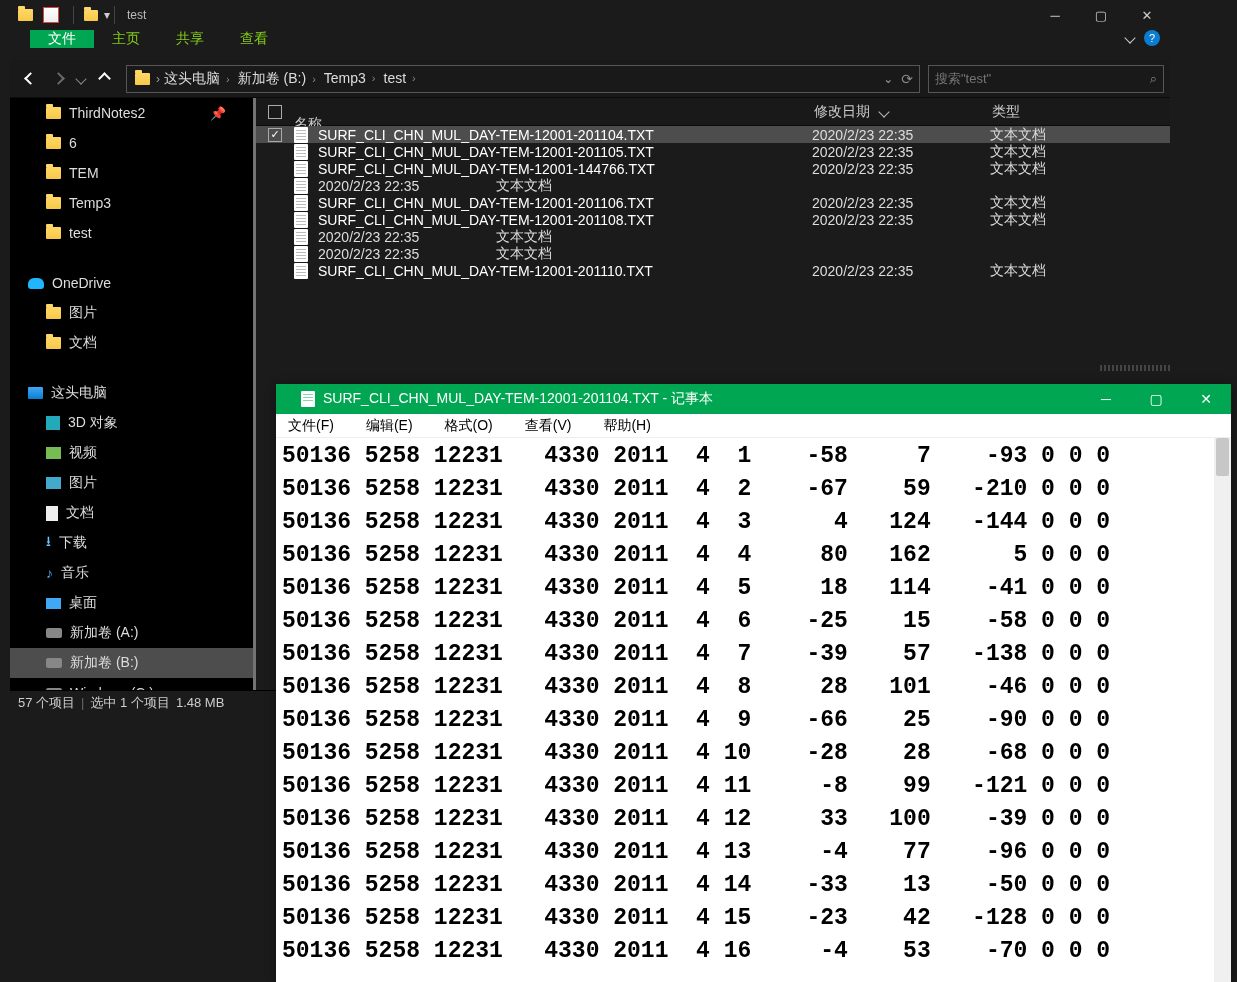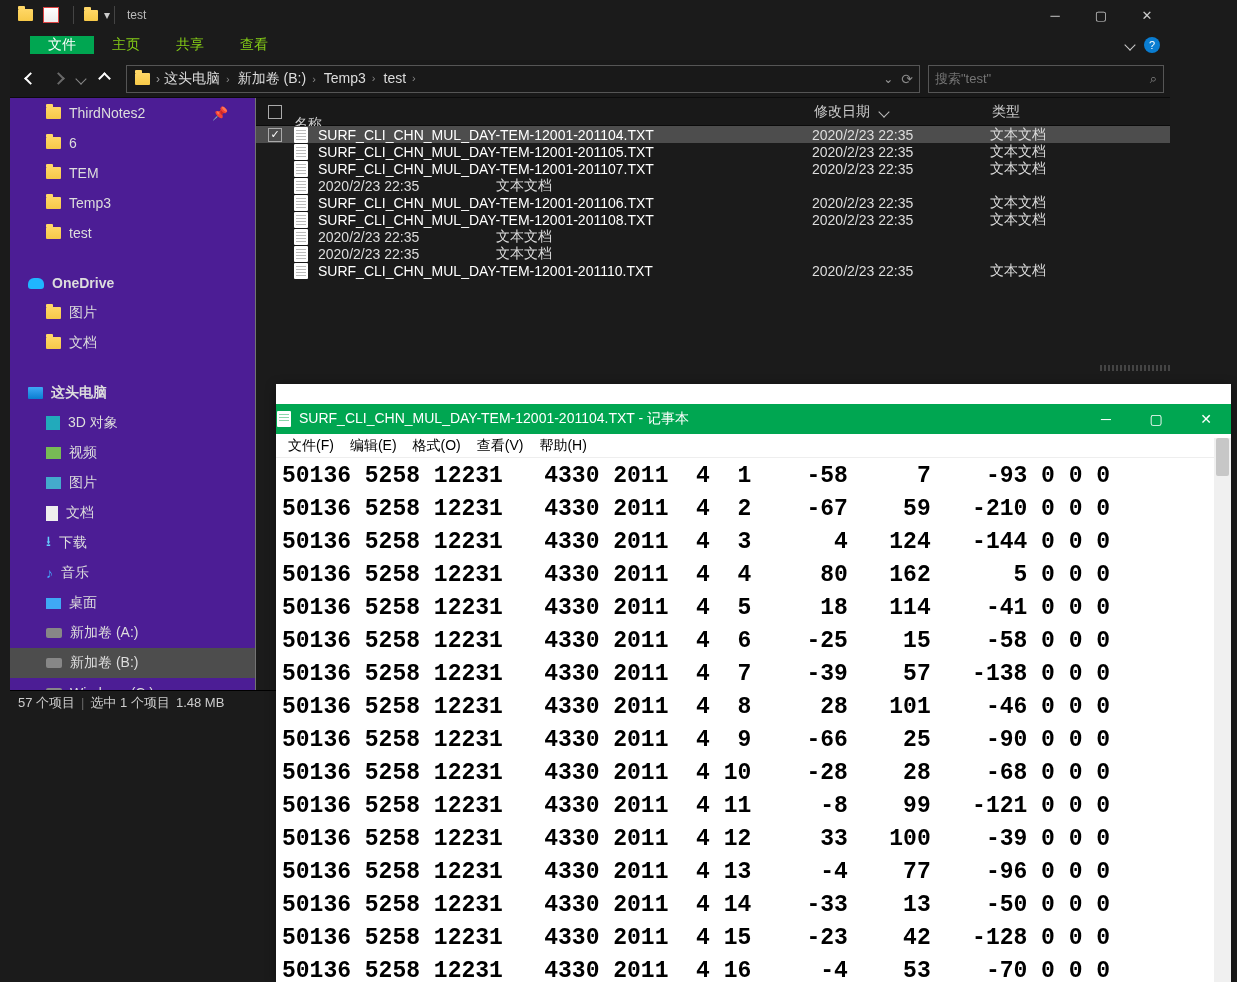--- a/index.html
+++ b/index.html
@@ -9,41 +9,41 @@
   .titlebar { height:30px; background:#1b1b1b; display:flex; align-items:center; }
   .tb-icon { width:16px; height:16px; margin:0 4px; }
   .folder-icon { background:linear-gradient(180deg,#ffd766,#f7c948); width:15px; height:12px; border-radius:1px; display:inline-block; position:relative; }
   .folder-icon::before { content:""; position:absolute; top:-3px; left:0; width:7px; height:3px; background:#ffd766; border-radius:1px 1px 0 0; }
   .qat { display:flex; gap:6px; padding-left:8px; align-items:center; }
   .vline { width:1px; height:18px; background:#444; margin:0 4px; }
   .chev-down { width:8px; height:8px; border-right:1px solid #bbb; border-bottom:1px solid #bbb; transform:rotate(45deg); display:inline-block; }
   .tb-title { margin-left:8px; color:#bbb; font-size:12px; }
   .win-ctrls { margin-left:auto; display:flex; }
   .win-btn { width:46px; height:30px; display:flex; align-items:center; justify-content:center; color:#ccc; }
-  .ribbon-tabs { height:30px; display:flex; align-items:center;padding-left:20px; }
+  .ribbon-tabs { height:30px; display:flex; align-items:flex-start;padding-left:20px; }
   .rtab { padding:0 18px; display:flex; align-items:center; color:#84cc16; font-size:14px; }
   .rtab.active { background:#00a651; color:#fff; }
   .ribbon-right { margin-left:auto; display:flex; align-items:center; padding-right:10px; gap:10px; }
   .help-ic { width:16px; height:16px; border-radius:50%; background:#0a7dd1; color:#fff; font-size:11px; display:flex; align-items:center; justify-content:center; }
   .navbar { height:38px; background:#191919; display:flex; align-items:center; padding:0 6px; border-bottom:1px solid #0b0b0b; }
   .nb-btn { width:28px; height:28px; display:flex; align-items:center; justify-content:center; color:#fff; }
   .arrow { width:9px; height:9px; border-top:2px solid #fff; border-left:2px solid #fff; display:inline-block; }
   .arrow.left { transform:rotate(-45deg);} .arrow.right{transform:rotate(135deg);} .arrow.up{transform:rotate(45deg);}
   .addr-bar { flex:1; height:28px; margin:0 8px; background:#191919; border:1px solid #555; display:flex; align-items:center; padding-left:4px; }
   .crumb { display:flex; align-items:center; color:#ddd; font-size:14px; padding:0 4px; height:100%; }
   .crumb .gt { color:#888; margin-left:6px; font-size:11px; }
   .addr-end { margin-left:auto; display:flex; align-items:center; color:#888; padding-right:6px; gap:8px;}
   .search { width:236px; height:28px; background:#191919; border:1px solid #555; display:flex; align-items:center; padding:0 6px; color:#777; }
   .search input { flex:1; background:transparent; border:none; outline:none; color:#ddd; font-size:13px; }
   
   .body { display:flex; height:calc(100% - 128px); }
-  .nav-pane { width:246px; background:#4c1d95; border-right:1px solid #737373; overflow:hidden; }
+  .nav-pane { width:246px; background:#000000; border-right:3px solid #737373; overflow:hidden; }
   .np-item { height:30px; display:flex; align-items:center; padding-left:36px; gap:8px; color:#ddd; font-size:14px; }
   .np-item.sel { background:#4d4d4d; }
-  .np-item.group { padding-left:18px; font-weight:700; margin-top:6px;align-items:center; }
+  .np-item.group { padding-left:18px; font-weight:400; margin-top:6px;align-items:center; }
   .pin-ic { margin-left:auto; margin-right:26px; color:#888; font-size:13px; }
   .od-ic { width:16px; height:11px; background:#1fb6ff; border-radius:6px 6px 3px 3px; display:inline-block;}
   .pc-ic { width:15px; height:12px; background:linear-gradient(#3fa9f5,#0a7dd1); display:inline-block; border-radius:1px; position:relative;}
   .drive-ic{width:16px;height:10px;background:#878787;border-radius:2px;display:inline-block;}
   .content { flex:1; background:#1b1b1b; display:flex; flex-direction:column; }
   .col-head { height:28px; background:#191919; display:flex; align-items:center; border-bottom:1px solid #0b0b0b;}
   .chk { width:14px; height:14px; border:1px solid #aaa; margin:0 12px;}
   .col { color:#ccc; font-size:14px; }
   .col.name{width:520px;margin-top:24px;} .col.date{width:178px; display:flex; align-items:center;} .col.type{flex:1;}
   .rows { flex:1; overflow:hidden; }
@@ -55,26 +55,26 @@
   .row .file-ic::after{content:"";position:absolute;left:2px;right:2px;top:3px;height:1px;background:#bbb;box-shadow:0 3px 0 #bbb,0 6px 0 #bbb,0 9px 0 #bbb;}
   .row .n{width:494px;color:#fff;}
   .row .d{width:178px;color:#ddd;}
   .row .t{color:#ddd;}
   .status { height:24px; background:#1b1b1b; color:#ccc; font-size:13px; padding:0 8px; display:flex; align-items:center; border-top:1px solid #000;}
   .status span{margin-right:6px;}
   .stat-sep{color:#666;}
   .decor-1{position:absolute;right:0;top:365px;width:70px;height:6px;background:repeating-linear-gradient(90deg,#444 0 2px,transparent 2px 4px);}
   
   .notepad { position:absolute; left:276px; top:384px; width:955px; height:598px; background:#fff; box-shadow:0 2px 10px rgba(0,0,0,.4);}
-  .np-title { height:30px; background:#00a651; color:#fff; display:flex; align-items:center; padding-left:1px; font-size:14px;margin-top:20px;}
+  .np-title { height:30px; background:#00a651; color:#fff; display:flex; align-items:center; padding-left:25px; font-size:14px;}
   .np-title .np-fileic{width:14px;height:16px;background:#fff;border-radius:1px;margin-right:8px;position:relative;}
   .np-title .np-fileic::after{content:"";position:absolute;left:2px;right:2px;top:3px;height:1px;background:#8ad6ab;box-shadow:0 3px 0 #8ad6ab,0 6px 0 #8ad6ab;}
   .np-winctrls{margin-left:auto;display:flex;}
   .np-winbtn{width:50px;height:30px;display:flex;align-items:center;justify-content:center;color:#fff;}
-  .np-menu{height:24px;background:#fff;color:#000;display:flex;align-items:center;padding-left:6px;gap:4px;border-bottom:1px solid #eee;font-size:14px;}
+  .np-menu{height:24px;background:#fff;color:#000;display:flex;align-items:center;padding-left:6px;gap:20px;border-bottom:1px solid #eee;font-size:14px;}
   .np-menu span{padding:0 6px;}
   .np-body{padding:2px 6px;font-family:"Consolas","Courier New",monospace;font-size:23px;font-weight:700;color:#000;line-height:33px;white-space:pre;overflow:hidden;height:calc(100% - 54px);position:relative;}
   .np-scroll{position:absolute;right:0;top:54px;bottom:0;width:17px;background:#f0f0f0;}
   .np-thumb{position:absolute;top:0;left:2px;right:2px;height:38px;background:#c7c7c7;border-radius:2px;}
   .small-ic{font-size:12px;color:#999;}
 </style>
 </head>
 <body>
 
 <div class="explorer">
@@ -256,21 +256,21 @@
           <div class="row">
             <span class="cbx " style="visibility:hidden;"></span>
             <span class="file-ic"></span>
             <span class="n">SURF_CLI_CHN_MUL_DAY-TEM-12001-201105.TXT</span>
             <span class="d">2020/2/23 22:35</span>
             <span class="t">文本文档</span>
           </div>
           <div class="row">
             <span class="cbx " style="visibility:hidden;"></span>
             <span class="file-ic"></span>
-            <span class="n">SURF_CLI_CHN_MUL_DAY-TEM-12001-201107.TXT</span>
+            <span class="n">SURF_CLI_CHN_MUL_DAY-TEM-12001-144766.TXT</span>
             <span class="d">2020/2/23 22:35</span>
             <span class="t">文本文档</span>
           </div>
           <div class="row">
             <span class="cbx " style="visibility:hidden;"></span>
             <span class="file-ic"></span>
             <span class="d">2020/2/23 22:35</span>
             <span class="t">文本文档</span>
           </div>
           <div class="row">

